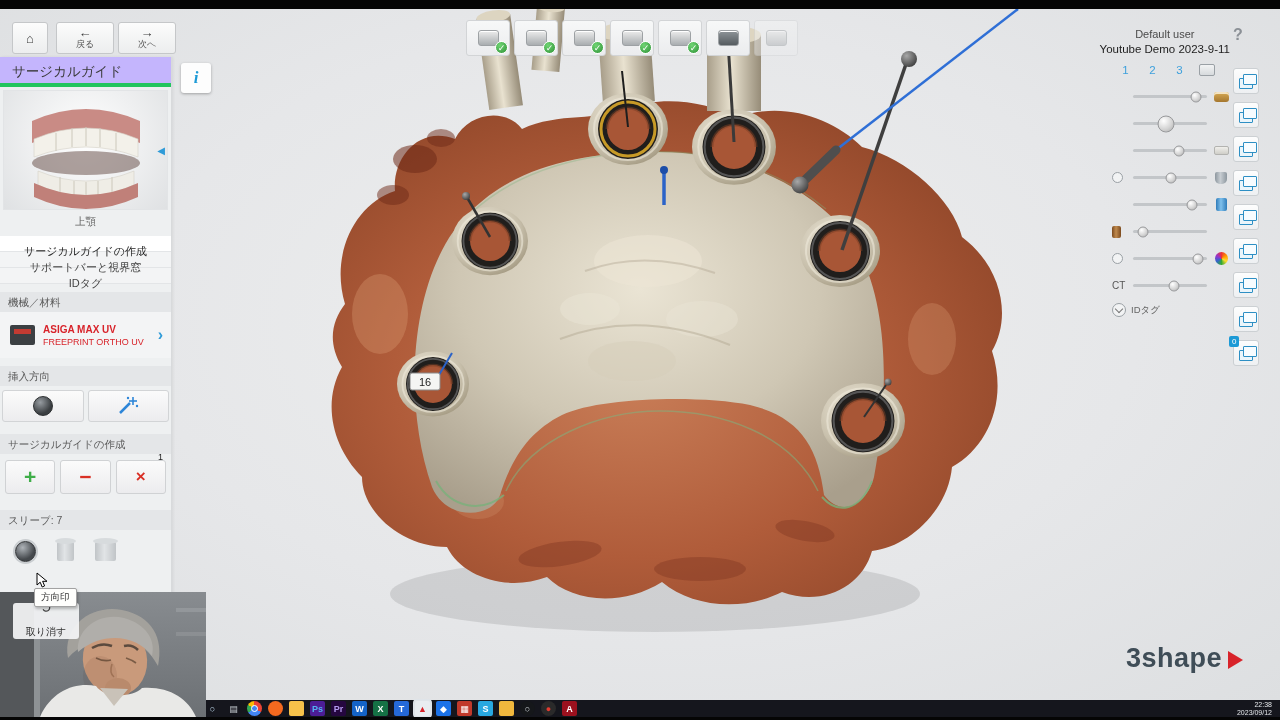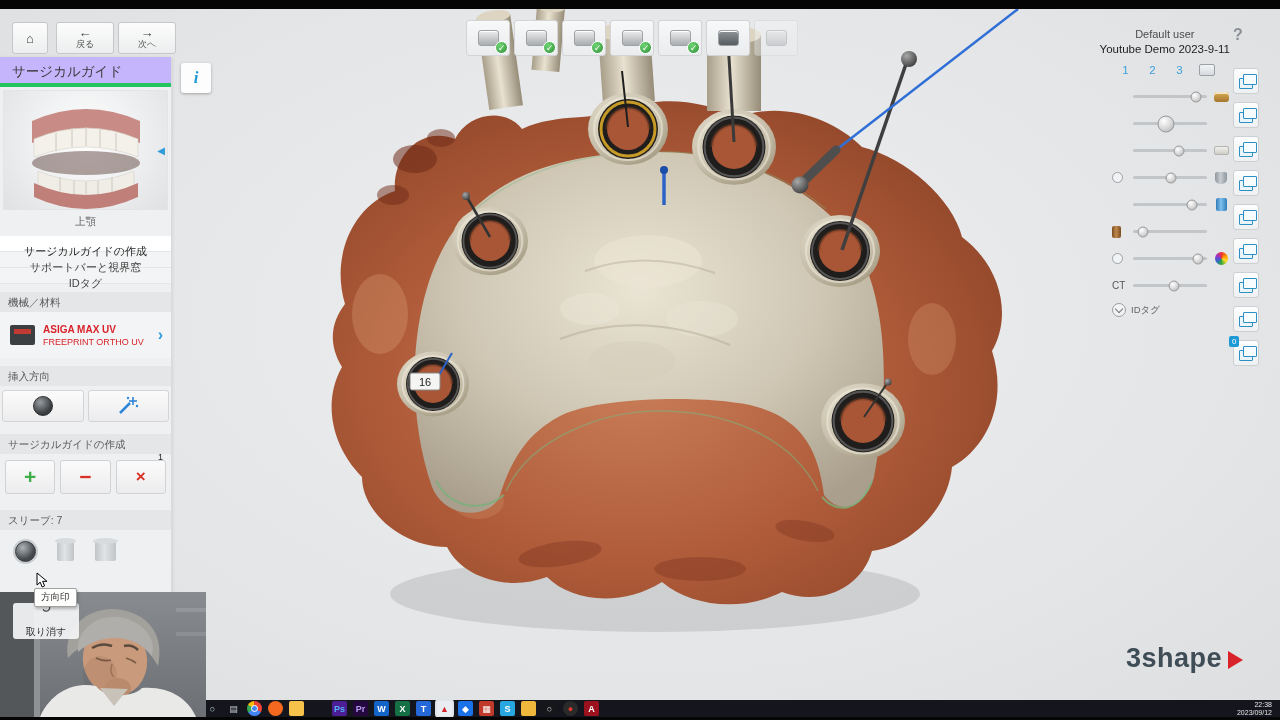--- a/index.html
+++ b/index.html
@@ -590,21 +590,21 @@
           <span></span>
           <span></span>
           <span></span>
           <span></span>
         </div>
         <div class="tb-ic" style="background: transparent; color: rgb(188, 214, 232);">○</div>
         <div class="tb-ic" style="background: transparent; color: rgb(194, 200, 205);">▤</div>
         <div class="tb-ic tb-chrome"></div>
         <div class="tb-ic" style="background: rgb(244, 105, 31); border-radius: 50%; color: rgb(255, 255, 255);"></div>
         <div class="tb-ic" style="background: rgb(247, 194, 74); color: rgb(255, 255, 255);"></div>
-        <div class="tb-ic" style="background: #4c1d95; color: rgb(83, 178, 242); margin-left: 22px;">Ps</div>
+        <div class="tb-ic" style="background: #4c1d95; color: rgb(83, 178, 242);">Ps</div>
         <div class="tb-ic" style="background: rgb(37, 7, 63); color: rgb(180, 154, 240);">Pr</div>
         <div class="tb-ic" style="background: rgb(20, 99, 199); color: rgb(255, 255, 255);">W</div>
         <div class="tb-ic" style="background: rgb(21, 113, 69); color: rgb(255, 255, 255);">X</div>
         <div class="tb-ic" style="background: rgb(37, 105, 216); color: rgb(255, 255, 255);">T</div>
         <div class="tb-ic tb-active" style="background: rgb(233, 237, 241); color: rgb(216, 35, 42);">▲</div>
         <div class="tb-ic" style="background: rgb(27, 114, 232); color: rgb(255, 255, 255);">◆</div>
         <div class="tb-ic" style="background: rgb(192, 57, 43); color: rgb(255, 255, 255);">▦</div>
         <div class="tb-ic" style="background: rgb(40, 168, 224); color: rgb(255, 255, 255);">S</div>
         <div class="tb-ic" style="background: rgb(240, 183, 61); color: rgb(255, 255, 255);"></div>
         <div class="tb-ic" style="background: rgb(21, 23, 26); border-radius: 50%; color: rgb(207, 212, 216);">○</div>

